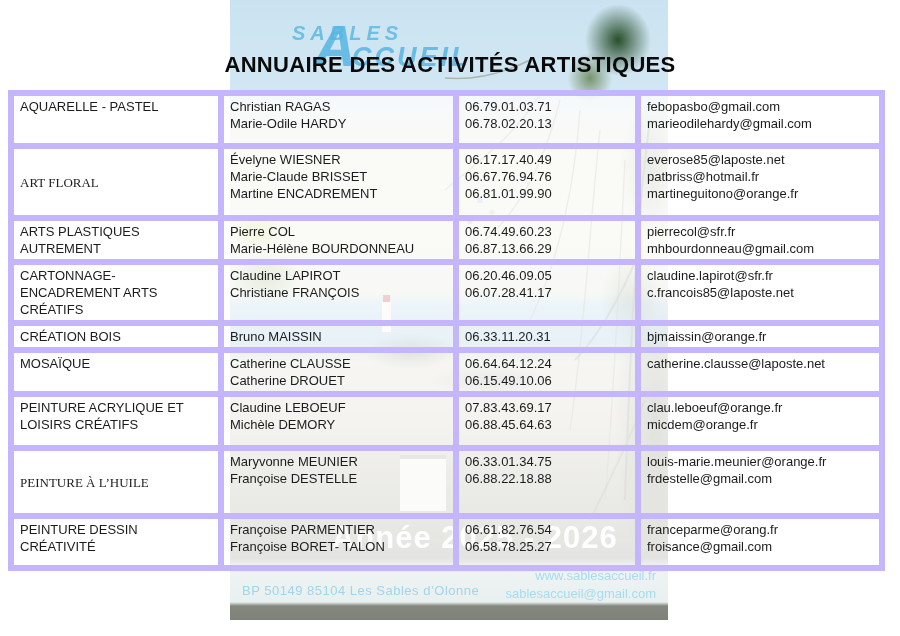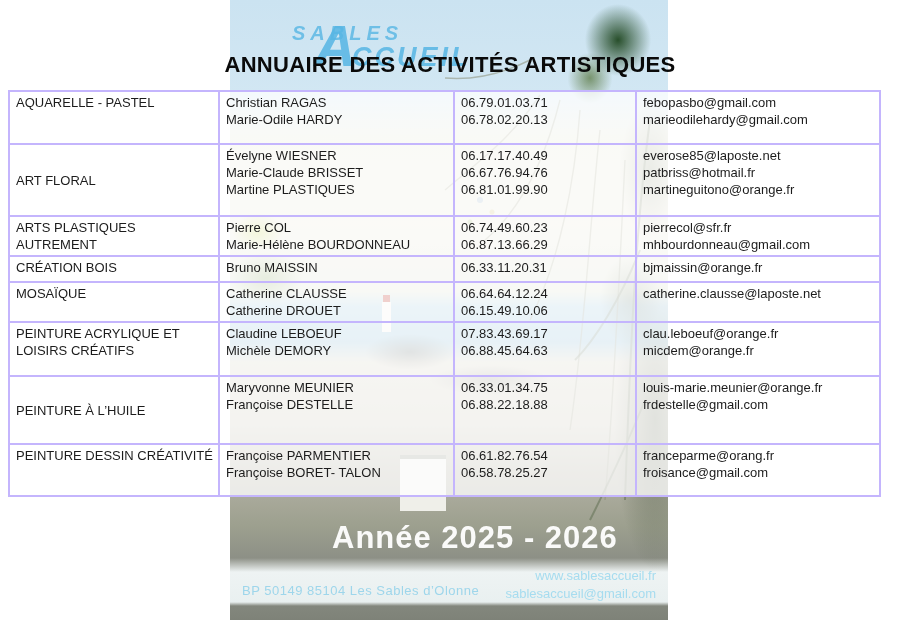--- a/index.html
+++ b/index.html
@@ -53,29 +53,29 @@
     position:absolute;left:0;top:52px;width:100%;text-align:center;z-index:2;
     font-size:22px;font-weight:bold;color:#0a0a0a;letter-spacing:0.3px;
   }
 
   
   table.directory{
     position:absolute;left:8px;top:90px;z-index:2;
     width:871px;table-layout:fixed;border-collapse:collapse;
   }
   table.directory td{
-    border:2px solid #c4b5fd;
+    border:6px solid #c4b5fd;
     background:rgba(255,255,255,0.76);
     font-size:13px;line-height:17px;
     padding:2px 4px 2px 6px;
     vertical-align:top;
     white-space:pre-line;
     overflow:hidden;
   }
-  table.directory td.v-middle{vertical-align:middle;}
+  table.directory td.v-middle{vertical-align:middle;font-family:Liberation Serif, serif;}
 </style>
 </head>
 <body>
 
 <div class="page">
 
   <div class="photo-strip">
     <svg class="branches" width="438" height="620" viewBox="0 0 438 620">
       <g fill="none" stroke="#8d9078" stroke-width="1.4" opacity="0.55">
         <path d="M310 95 C 280 140, 250 160, 215 190"></path>
@@ -128,37 +128,46 @@
 Marie-Odile HARDY</td>
           <td>06.79.01.03.71
 06.78.02.20.13</td>
           <td>febopasbo@gmail.com
 marieodilehardy@gmail.com</td>
         </tr>
         <tr style="height: 72px;">
           <td class="v-middle">ART FLORAL</td>
           <td>Évelyne WIESNER
 Marie-Claude BRISSET
-Martine PLASTIQUES</td>
+Martine ENCADREMENT</td>
           <td>06.17.17.40.49
 06.67.76.94.76
 06.81.01.99.90</td>
           <td>everose85@laposte.net
 patbriss@hotmail.fr
 martineguitono@orange.fr</td>
         </tr>
         <tr style="height: 35px;">
           <td>ARTS PLASTIQUES AUTREMENT</td>
           <td>Pierre COL
 Marie-Hélène BOURDONNEAU</td>
           <td>06.74.49.60.23
 06.87.13.66.29</td>
           <td>pierrecol@sfr.fr
 mhbourdonneau@gmail.com</td>
         </tr>
+        <tr style="height: 49px;">
+          <td>CARTONNAGE- ENCADREMENT ARTS CRÉATIFS</td>
+          <td>Claudine LAPIROT
+Christiane FRANÇOIS</td>
+          <td>06.20.46.09.05
+06.07.28.41.17</td>
+          <td>claudine.lapirot@sfr.fr
+c.francois85@laposte.net</td>
+        </tr>
         <tr style="height: 26px;">
           <td>CRÉATION BOIS</td>
           <td>Bruno MAISSIN</td>
           <td>06.33.11.20.31</td>
           <td>bjmaissin@orange.fr</td>
         </tr>
         <tr style="height: 35px; margin-top: 24px;">
           <td>MOSAÏQUE</td>
           <td>Catherine CLAUSSE
 Catherine DROUET</td>

